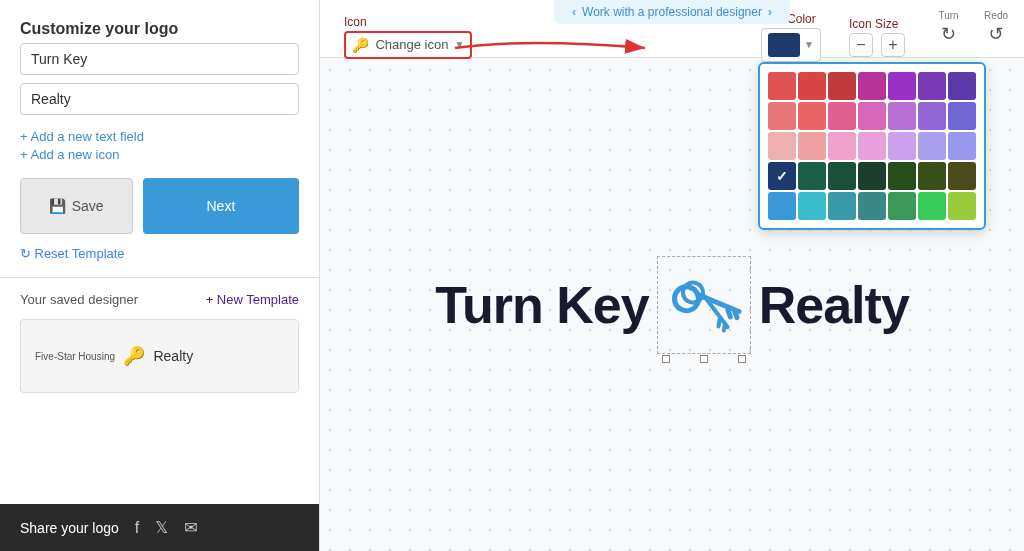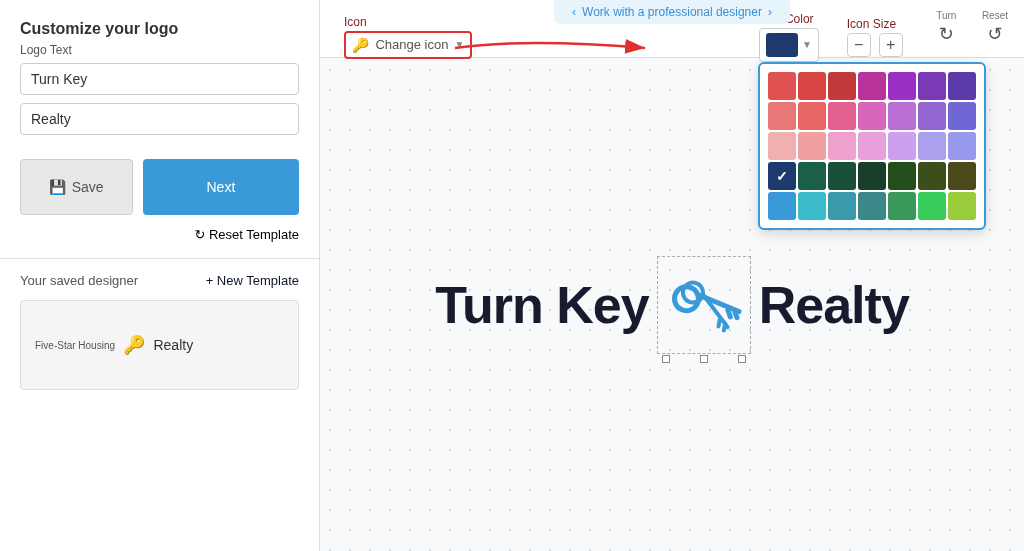--- a/index.html
+++ b/index.html
@@ -93,24 +93,24 @@
       background: #3a99d8;
       border: none;
       border-radius: 4px;
       font-size: 14px;
       color: #fff;
       cursor: pointer;
       font-weight: 500;
     }
 
     .reset-template {
-      text-align: right;
+      text-align: left;
       margin-top: 12px;
       font-size: 13px;
-      color: #000000;
+      color: #3b82f6;
       cursor: pointer;
     }
 
     
     .saved-section {
       padding: 14px 20px;
       flex: 1;
       overflow: hidden;
     }
 
@@ -121,33 +121,33 @@
       margin-bottom: 12px;
     }
 
     .saved-label {
       font-size: 13px;
       color: #555;
     }
 
     .new-template-link {
       font-size: 13px;
-      color: #0f172a;
+      color: #4c1d95;
       cursor: pointer;
     }
 
     .saved-design-card {
       background: #f5f5f5;
       border: 1px solid #ddd;
       border-radius: 4px;
       padding: 20px 14px;
       display: flex;
       align-items: center;
       gap: 8px;
-      height: 90px;
+      height: 74px;
     }
 
     .saved-text-small {
       font-size: 10px;
       color: #555;
       white-space: nowrap;
     }
 
     .saved-icon {
       color: #e05a6a;
@@ -367,23 +367,26 @@
       color: #1a1a2e;
       letter-spacing: -1px;
     }
   </style>
 </head>
 <body>
 
 <div class="left-panel">
   <div class="customize-section">
     <div class="customize-title">Customize your logo</div>
-    <div class="logo-text-label">Logo Text</div>
     <input class="text-input" type="text" value="Turn Key" style="">
     <input class="text-input" type="text" value="Realty" style="">
+    <div class="add-links">
+      <a class="add-link">+ Add a new text field</a>
+      <a class="add-link">+ Add a new icon</a>
+    </div>
     <div class="btn-row">
       <button class="btn-save">
         <span>💾</span>
         <span>Save</span>
       </button>
       <button class="btn-next">Next</button>
     </div>
     <div class="reset-template">↻ Reset Template</div>
   </div>
 
@@ -392,20 +395,26 @@
       <span class="saved-label">Your saved designer</span>
       <span class="new-template-link">+ New Template</span>
     </div>
     <div class="saved-design-card">
       <span class="saved-text-small">Five-Star Housing</span>
       <span class="saved-icon">🔑</span>
       <span class="saved-realty-text">Realty</span>
     </div>
   </div>
 
+  <div class="share-footer">
+    <span class="share-footer-label">Share your logo</span>
+    <span class="social-icon">f</span>
+    <span class="social-icon">𝕏</span>
+    <span class="social-icon">✉</span>
+  </div>
 </div>
 
 <div class="right-panel">
 
   <div class="top-bar">
 
     <div style="position:absolute;left:50%;transform:translateX(-50%);top:0;background:#e8f4fc;padding:5px 18px;border-radius:0 0 6px 6px;display:flex;align-items:center;gap:6px;">
       <span style="color:#3a8fd4;font-size:12px;">‹</span>
       <span style="font-size:12px;color:#3a8fd4;">Work with a professional designer</span>
       <span style="color:#3a8fd4;font-size:12px;">›</span>
@@ -437,21 +446,21 @@
         <button class="size-btn">+</button>
       </div>
     </div>
 
     <div class="undo-redo-pair" style="margin-left:16px;">
       <span class="undo-redo-label">Turn</span>
       <button class="undo-redo-btn">↻</button>
     </div>
 
     <div class="undo-redo-pair" style="margin-left:8px;">
-      <span class="undo-redo-label">Reset</span>
+      <span class="undo-redo-label">Redo</span>
       <button class="undo-redo-btn">↺</button>
     </div>
   </div>
 
   <div class="color-dropdown" id="colorDropdown">
   <div class="color-cell" style="background: rgb(224, 82, 82);"></div>
       <div class="color-cell" style="background: rgb(217, 68, 68);"></div>
       <div class="color-cell" style="background: rgb(194, 59, 59);"></div>
       <div class="color-cell" style="background: rgb(183, 51, 153);"></div>
       <div class="color-cell" style="background: rgb(155, 48, 197);"></div>

